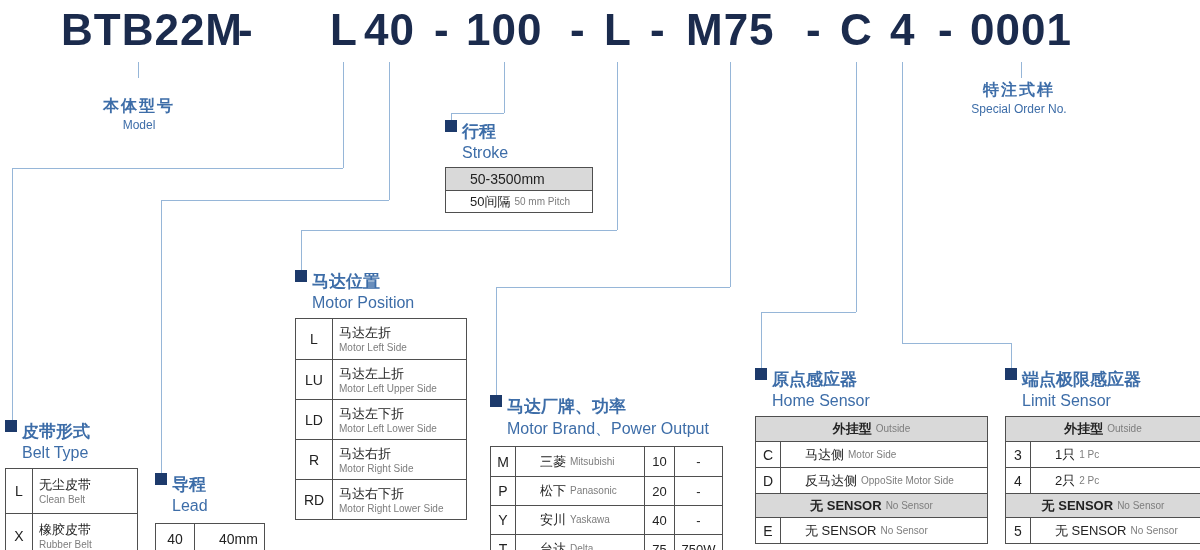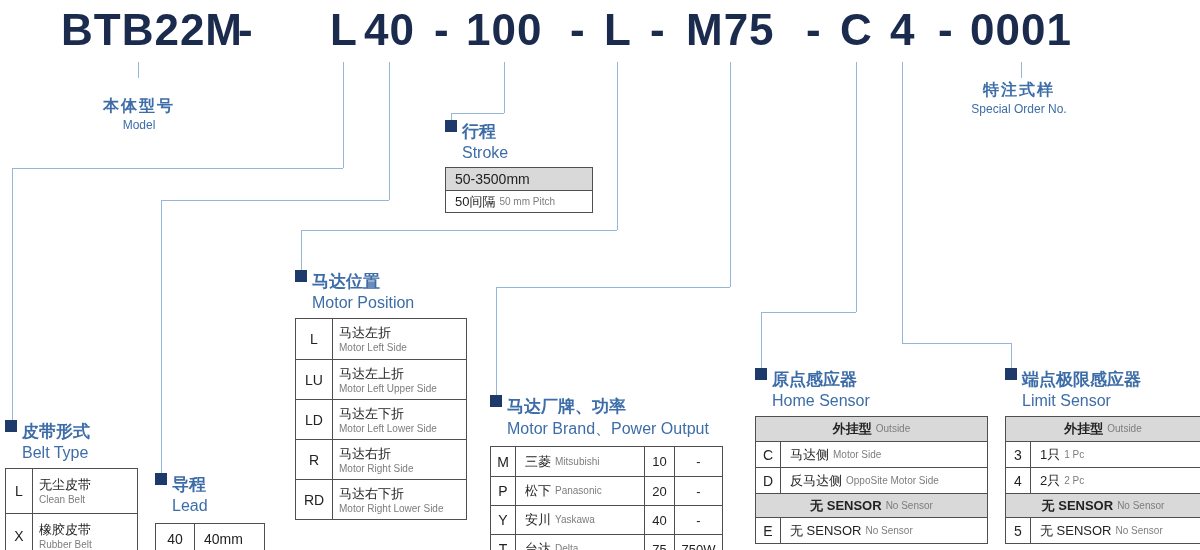--- a/index.html
+++ b/index.html
@@ -18,21 +18,21 @@
 .bullet{width:12px;height:12px;background:var(--bullet-navy,#1d3a6b);flex:0 0 auto}
 .sec-cn{font-size:17px;font-weight:700;color:var(--header-blue,#3d6da8);white-space:nowrap}
 .sec-en{font-size:16px;color:var(--header-blue,#3d6da8);margin-left:17px;margin-top:1px;white-space:nowrap}
 .tbl{border:1px solid var(--border-gray,#4f4f4f);background:#fff;margin-top:6px}
 .tr{display:flex;border-top:1px solid var(--border-gray,#4f4f4f);align-items:stretch}
 .tr:first-child{border-top:0}
 .td{border-left:1px solid var(--border-gray,#4f4f4f);display:flex;min-width:0}
 .td:first-child{border-left:0}
 .td.code{align-items:center;justify-content:center;font-size:14px;color:var(--text-dark,#222);flex:0 0 auto}
 .td.stack{flex-direction:column;justify-content:center;padding:2px 6px;flex:1}
-.td.inline{flex-direction:row;align-items:center;gap:4px;padding:0 9px;flex:1}
+.td.inline{flex-direction:row;align-items:center;gap:4px;padding:0 24px;flex:1}
 .td.num{align-items:center;justify-content:center;font-size:13px;color:var(--text-dark,#222);flex:0 0 auto}
 .td.full{flex:1;align-items:center;justify-content:center;gap:4px}
 .gray{background:var(--row-gray,#d9d9d9)}
 .cn13{font-size:13px;color:var(--text-dark,#222);white-space:nowrap}
 .cn14{font-size:14px;color:var(--text-dark,#222);white-space:nowrap}
 .en10{font-size:10px;color:var(--text-gray,#7d7d7d);white-space:nowrap;line-height:1.15}
 .b{font-weight:700}
 </style>
 </head>
 <body>

